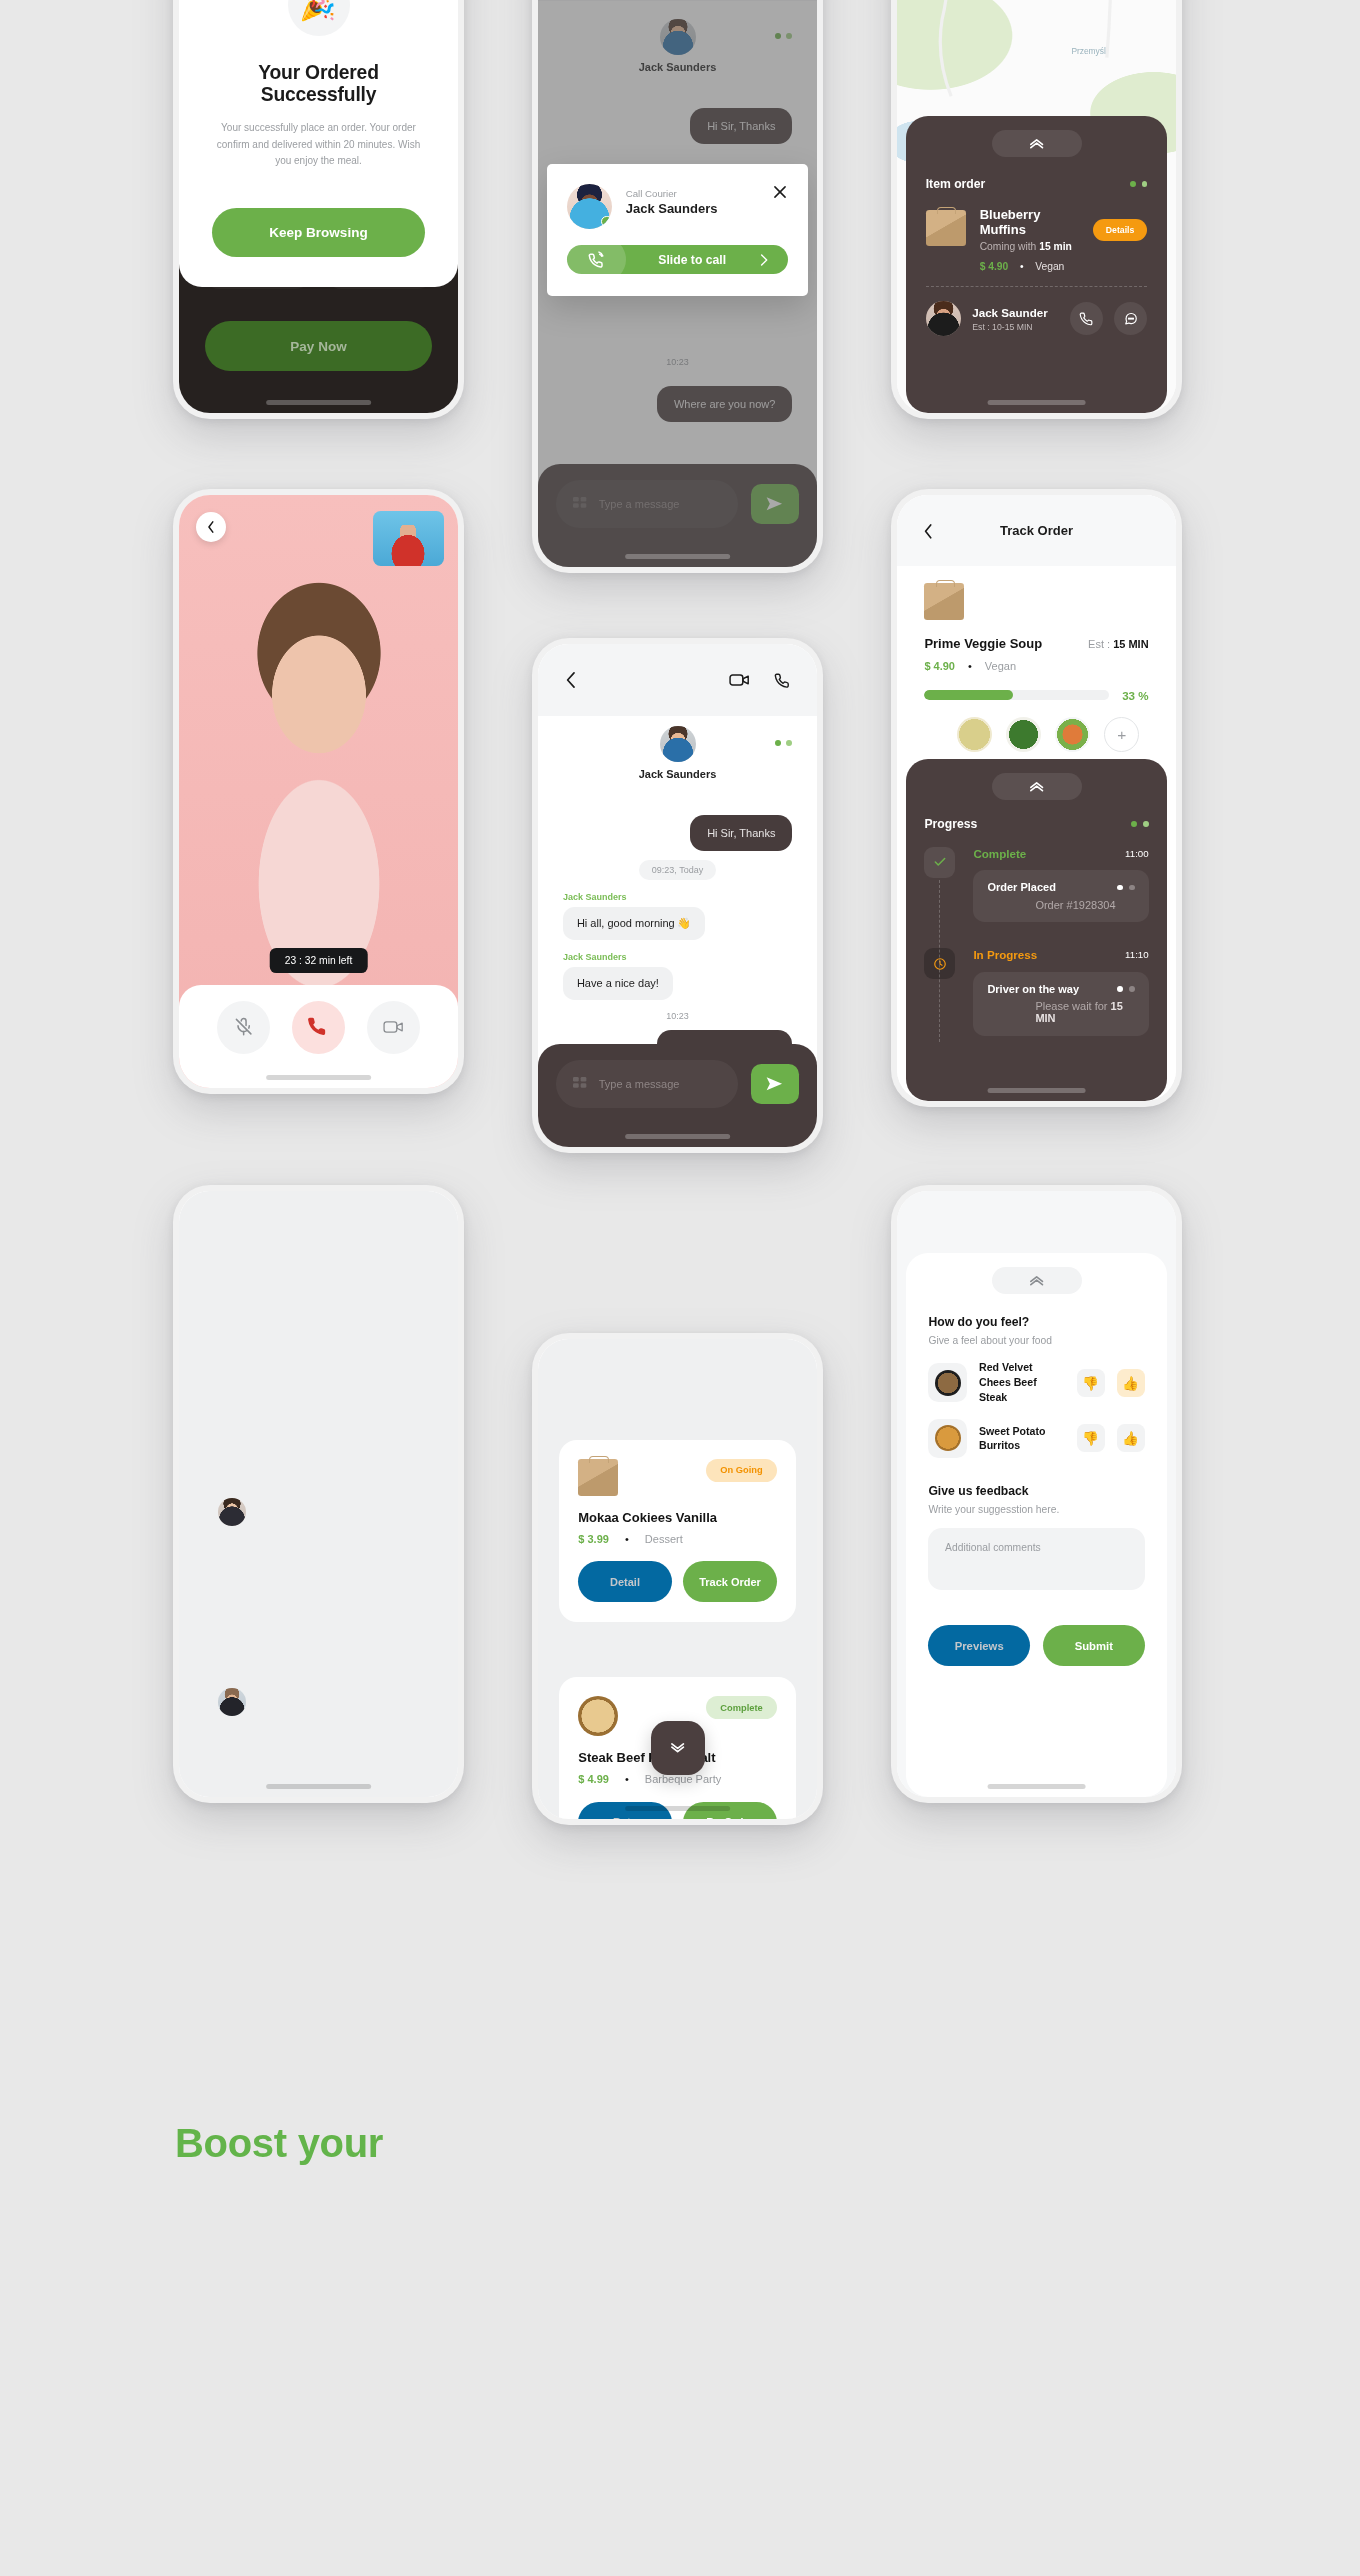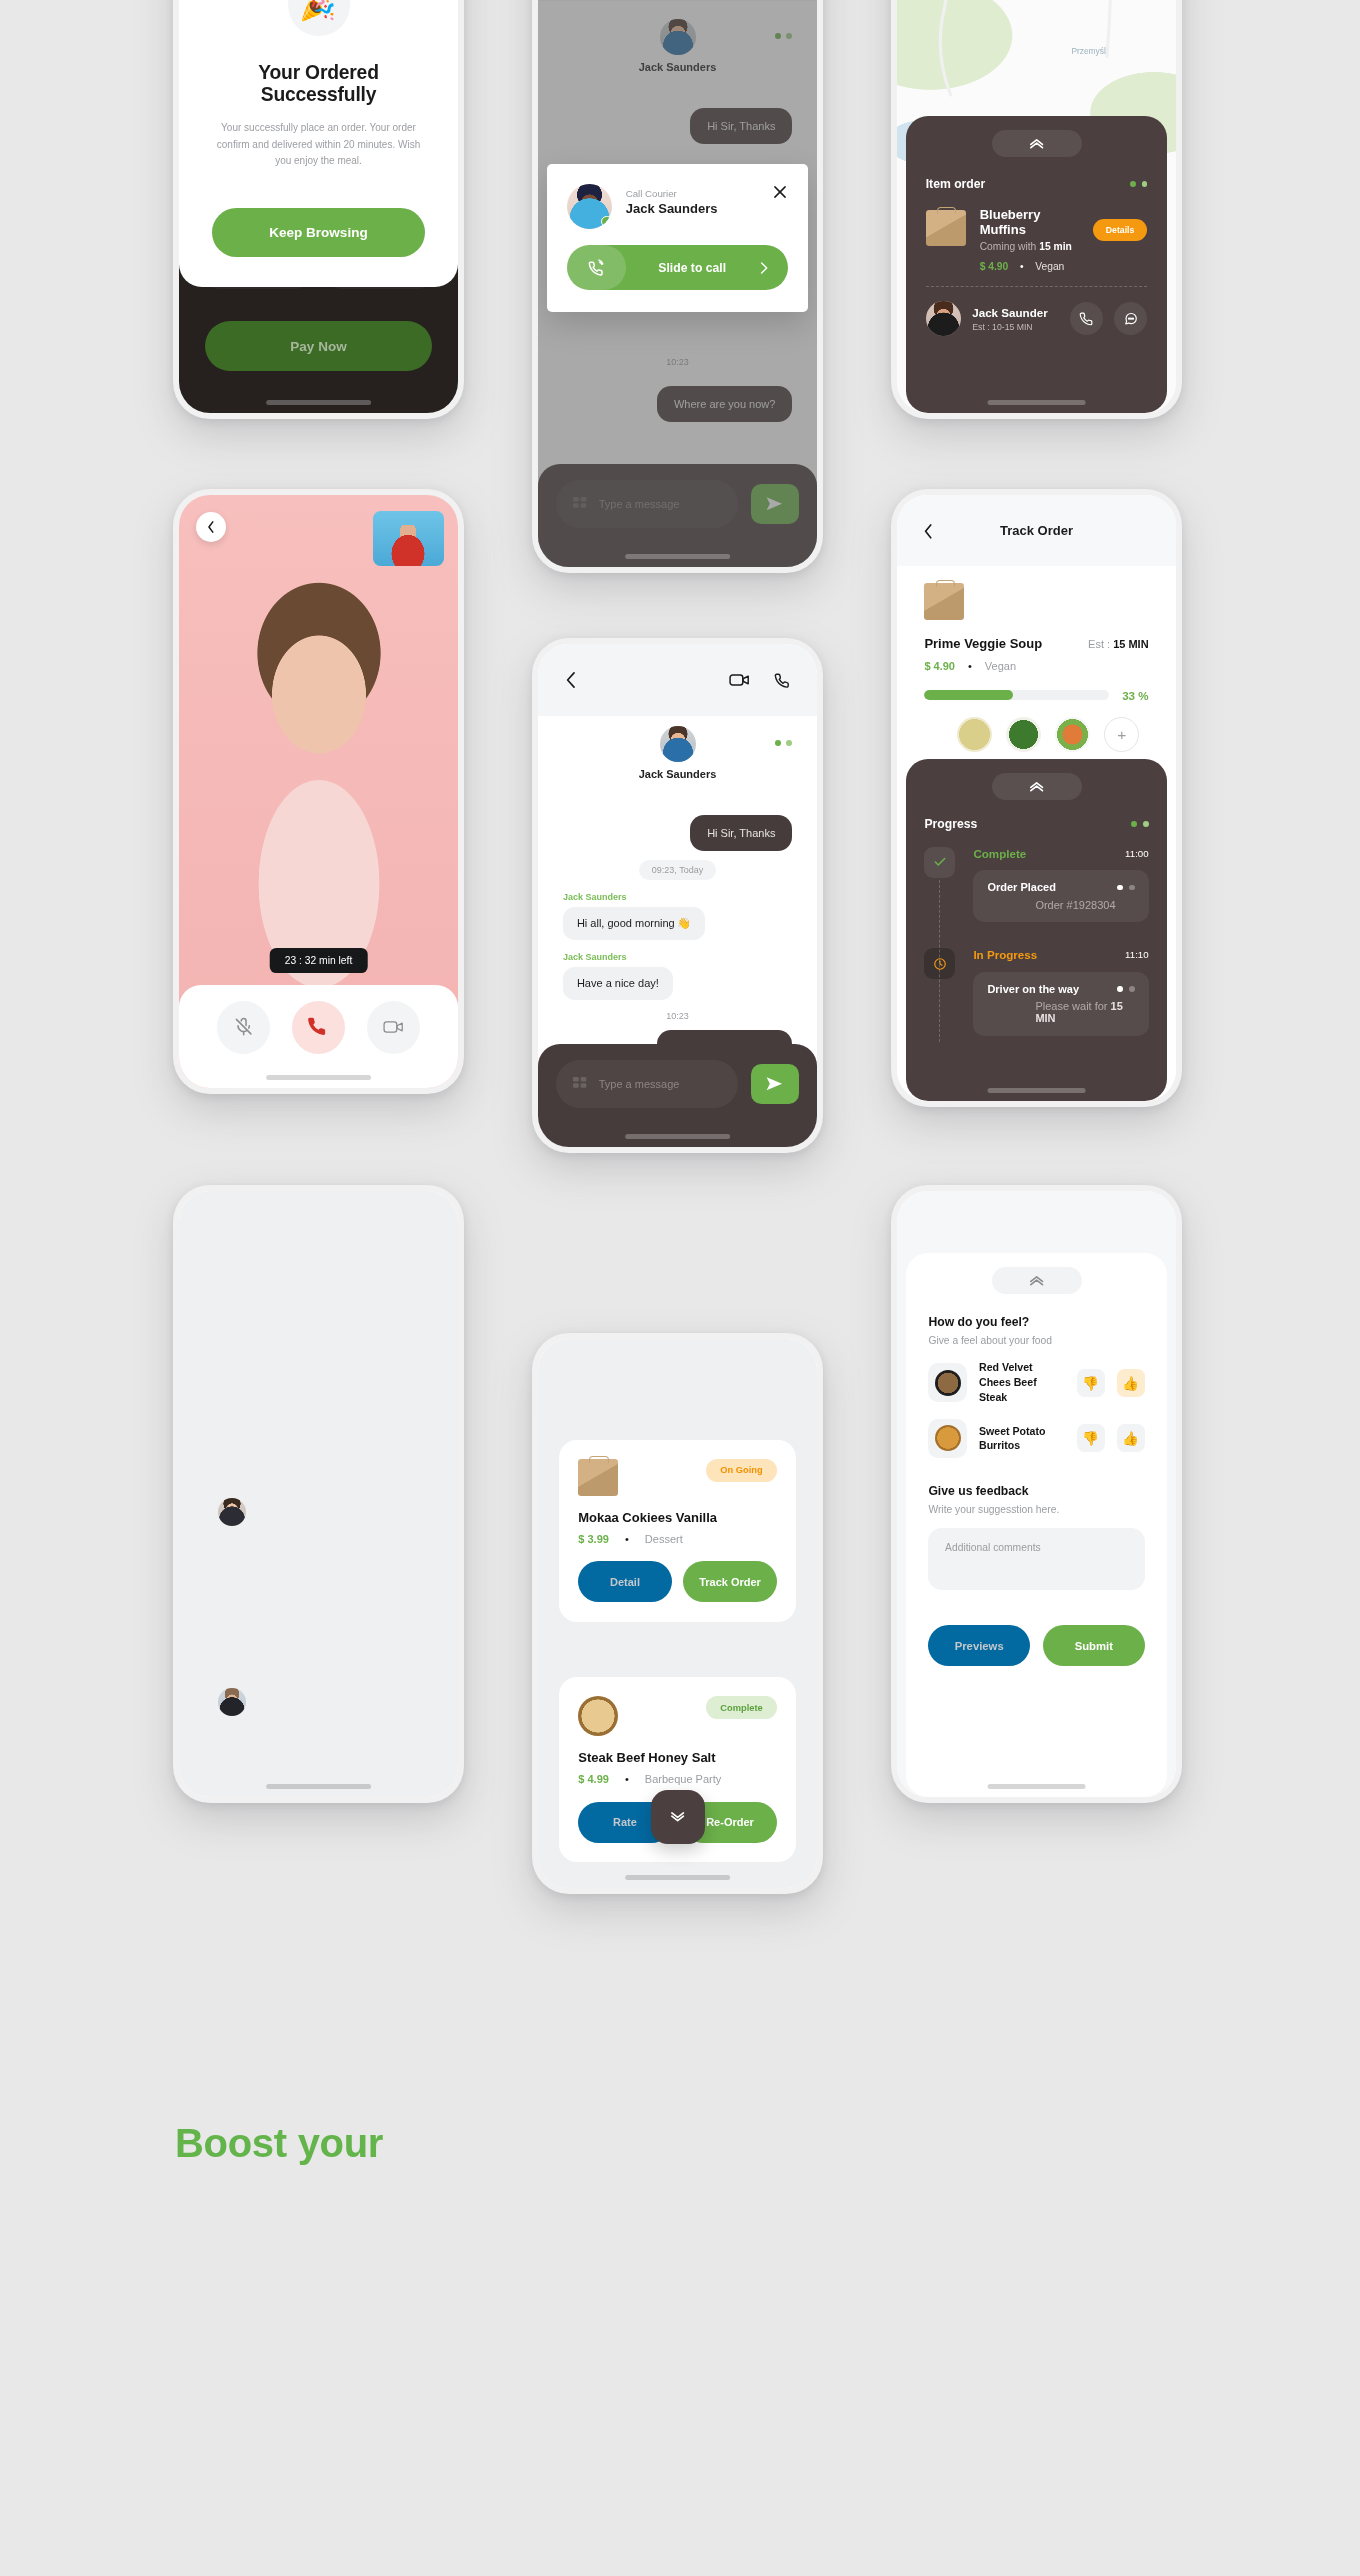--- a/index.html
+++ b/index.html
@@ -129,21 +129,21 @@
   }
   .composer .send { width:48px;height:40px;border-radius:10.3px;background:#6cb04a;display:flex;align-items:center;justify-content:center;}
   .dim { position:absolute; inset:0; background:rgba(90,90,90,.52); }
   .callcard {
     position:absolute; left:9px; right:9px; top:235px; background:#fff;
     border-radius:5px; padding:19.3px 19.3px 22px; box-shadow:0 11.6px 32px rgba(0,0,0,.16);
   }
   .callcard .cap { font-size:9.7px;color:#9a9da1; }
   .callcard .nm { font-size:13px;font-weight:700;color:#1d1d1d;margin-top:2.6px;}
   .slide {
-    margin-top:16.7px;height:45px;border-radius:643px;background:#6cb04a;
+    margin-top:16.7px;height:29px;border-radius:643px;background:#6cb04a;
     display:flex;align-items:center;position:relative;
   }
   .slide .knob { width:59px;height:45px;border-radius:643px;background:rgba(255,255,255,.16);
     display:flex;align-items:center;justify-content:center; }
   .slide .txt { flex:1;text-align:center;color:#fff;font-weight:700;font-size:12.2px;}
   .slide .chev { padding-right:19.3px;color:#fff;font-size:14px;}
 
   
   #p3 { left:891px; top:-77px; width:291px; height:496px; }
   .map {
@@ -244,21 +244,21 @@
   .rtitle { font-size:12.2px;font-weight:800;color:#141414;margin-top:10.3px;letter-spacing:-0.1px;}
   .rbody { font-size:10.3px;color:#9a9da1;line-height:1.6;margin-top:7.7px;}
   .rbody b { color:#1d1d1d;font-weight:700; }
   .rperson { display:flex;align-items:center;gap:10.3px;margin-top:14px;}
   .rperson .nm { font-size:11px;color:#1d1d1d;font-weight:600;}
   .rperson .rl { font-size:9px;color:#9a9da1;margin-top:1.9px;}
   .pf1 { width:100%;height:100%;background:radial-gradient(circle at 50% 76%, #2c2c34 0 50%, transparent 51%),radial-gradient(circle at 50% 40%, #e9c3a5 0 26%, transparent 27%),radial-gradient(circle at 50% 20%, #3a2a20 0 32%, transparent 33%),linear-gradient(#d9cfc8,#c9bdb5);}
   .pf2 { width:100%;height:100%;background:radial-gradient(circle at 50% 78%, #23242a 0 48%, transparent 49%),radial-gradient(circle at 50% 42%, #e2b592 0 24%, transparent 25%),radial-gradient(circle at 50% 22%, #8a6a50 0 28%, transparent 29%),linear-gradient(#cfd7dd,#bfc9d0);}
 
   
-  #p8 { left:532px; top:1333px; width:291px; height:561px; }
+  #p8 { left:532px; top:1333px; width:291px; height:492px; }
   .lo-bg { position:absolute;inset:0;background:#eff0f1;}
   .lo-head { background:#fff;border-bottom-left-radius:22px;border-bottom-right-radius:22px;height:81px;
     display:flex;align-items:center;justify-content:space-between;padding:0 28px;}
   .ocard { background:#fff;border-radius:18px;margin:19.3px 20.6px 0;padding:19.3px 19.3px 19.3px;position:relative;}
   .badge-o { background:#fde4bb;color:#f39200;font-size:9.3px;font-weight:700;border-radius:643px;padding:6.4px 14px;}
   .badge-g { background:#ddeed3;color:#5da03e;font-size:9.3px;font-weight:700;border-radius:643px;padding:6.4px 14px;}
   .oname { font-size:13px;font-weight:800;color:#141414;margin-top:14px;}
   .ometa { font-size:11px;margin-top:7.7px;}
   .ometa .p { color:#6cb04a;font-weight:700;}
   .ometa .c { color:#9a9da1;margin-left:13px;}

